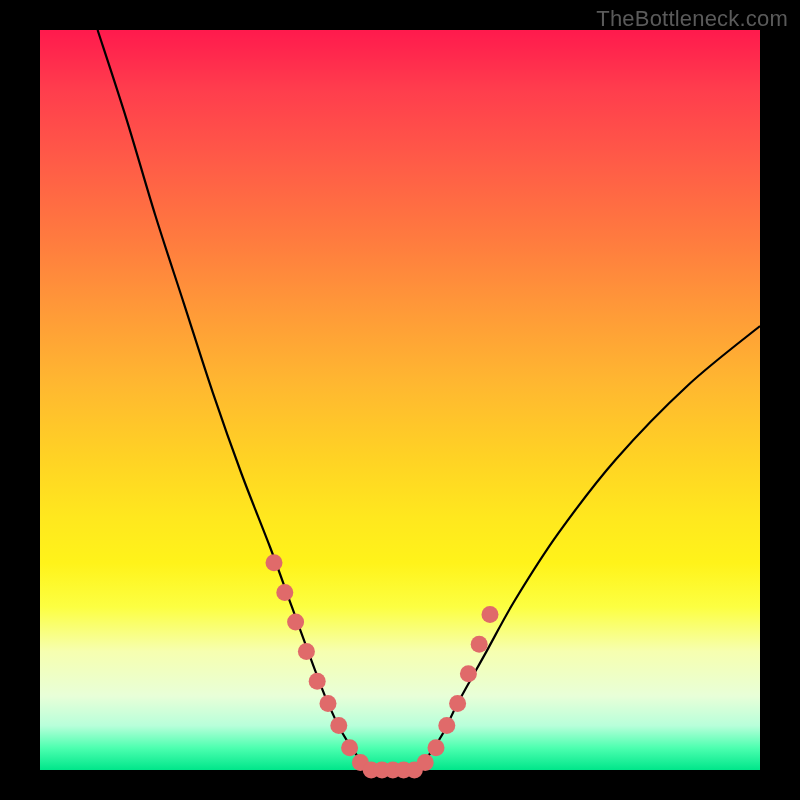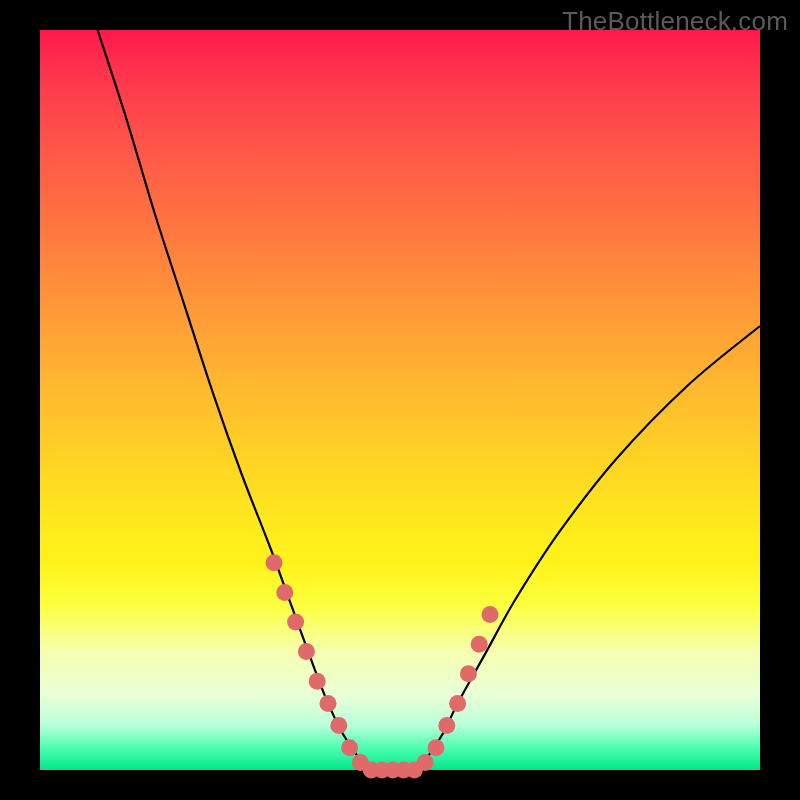--- a/index.html
+++ b/index.html
@@ -41,21 +41,21 @@
       #b8ffda 94%,
       #4dffb0 97%,
       #00e68a 100%
     );
   }
   .watermark {
     position: absolute;
     top: 6px;
     right: 12px;
     color: #5a5a5a;
-    font-size: 26px;
+    font-size: 22px;
     font-weight: 500;
     letter-spacing: 0.2px;
   }
   svg.curve {
     position: absolute;
     left: 0;
     top: 0;
     width: 720px;
     height: 740px;
     overflow: visible;

